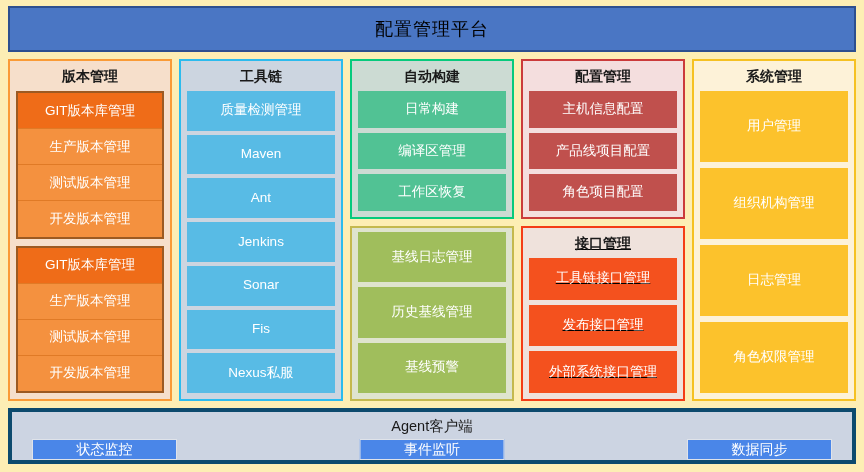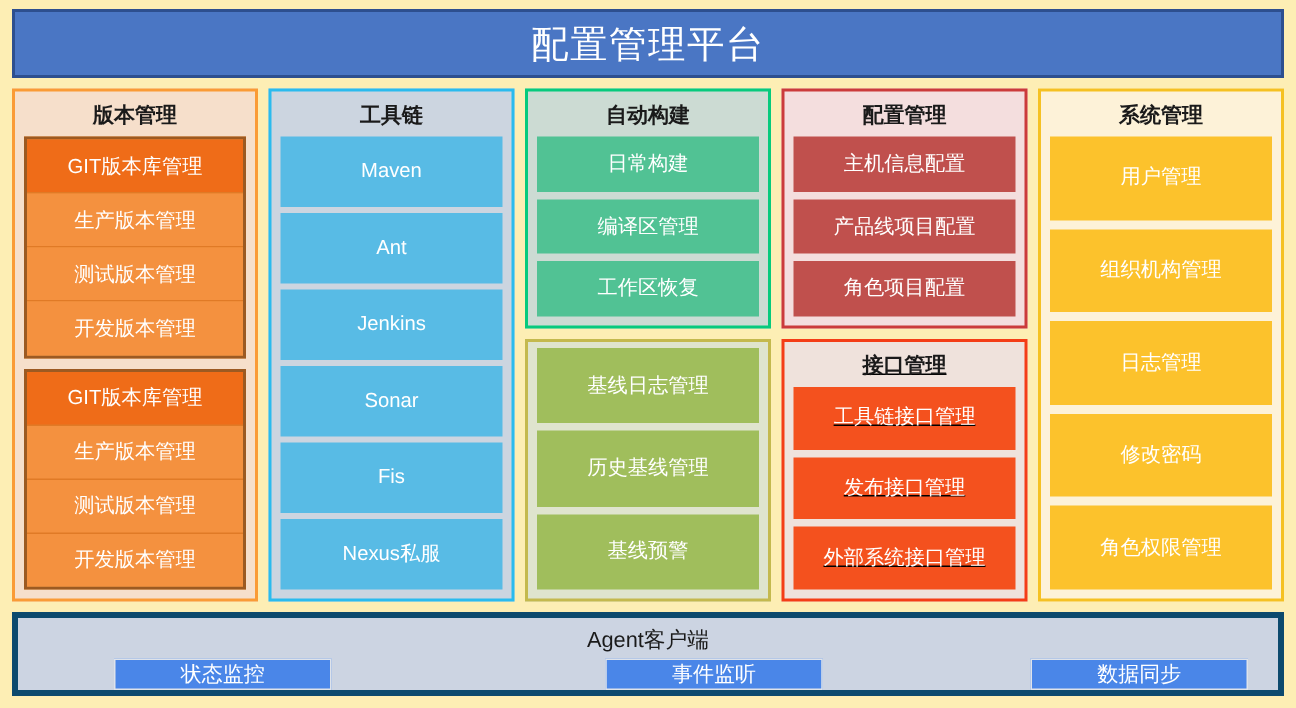--- a/index.html
+++ b/index.html
@@ -15,22 +15,22 @@
     box-sizing:border-box;
     padding:6px 8px 8px 8px;
     display:flex;flex-direction:column;
   }
 
   
   .platform-header{
     height:42px;
     background:#4a76c4;
     border:2px solid #2d4f8f;
-    color:#ffffff;
-    font-size:25px;
+    color:#000000;
+    font-size:18px;
     display:flex;align-items:center;justify-content:center;
     letter-spacing:1px;
     flex:0 0 auto;
   }
 
   
   .columns{
     flex:1 1 auto;
     display:flex;
     gap:7px;
@@ -198,21 +198,20 @@
     position:absolute;
     bottom:0;
     height:100%;
     width:145px;
     background:#4a86e8;
     color:#ffffff;
     font-size:14px;
     display:flex;align-items:center;justify-content:center;
     border:1px solid #dfe3ea;
     box-sizing:border-box;
-    margin-left:44px;
   }
   .agent-btn.b1{left:20px;}
   .agent-btn.b2{left:50%;transform:translateX(-50%);}
   .agent-btn.b3{right:20px;}
 </style>
 </head>
 <body>
 
 <div class="page">
 
@@ -242,20 +241,21 @@
           </div>
 
         </div>
       </div>
     </div>
 
     <div class="col">
       <div class="group g-tool grow">
         <div class="group-title">工具链</div>
         <div class="items">
+          <div class="item">质量检测管理</div>
           <div class="item">Maven</div>
           <div class="item">Ant</div>
           <div class="item">Jenkins</div>
           <div class="item">Sonar</div>
           <div class="item">Fis</div>
           <div class="item">Nexus私服</div>
         </div>
       </div>
     </div>
 
@@ -302,21 +302,20 @@
 
     </div>
 
     <div class="col">
       <div class="group g-system grow">
         <div class="group-title">系统管理</div>
         <div class="items">
           <div class="item">用户管理</div>
           <div class="item">组织机构管理</div>
           <div class="item">日志管理</div>
-          <div class="item">修改密码</div>
           <div class="item">角色权限管理</div>
         </div>
       </div>
     </div>
 
   </div>
 
   <div class="agent-bar">
     <div class="agent-title">Agent客户端</div>
     <div class="agent-buttons">

